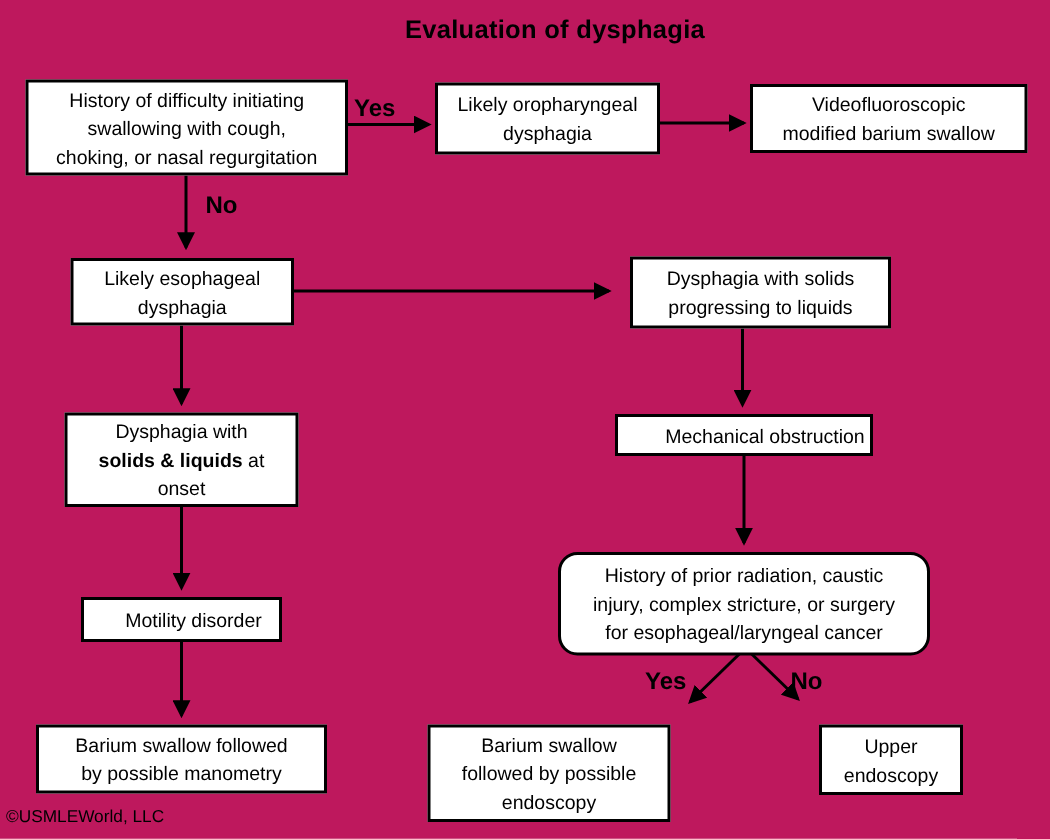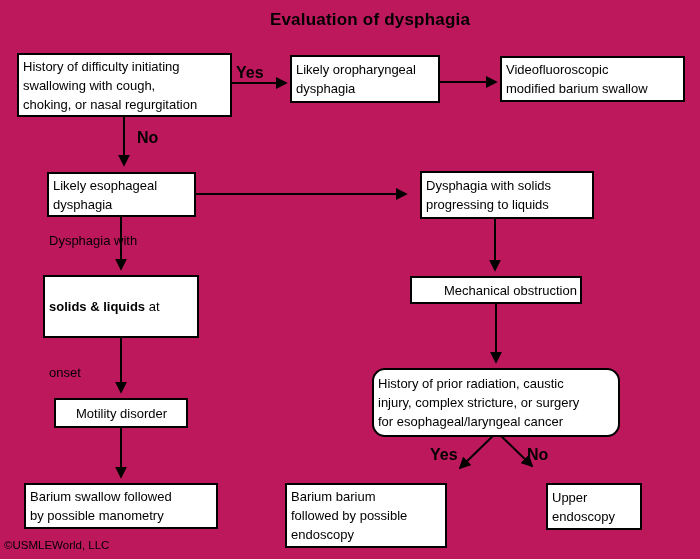--- a/index.html
+++ b/index.html
@@ -25,21 +25,21 @@
     font-weight: bold;
     letter-spacing: 0.2px;
   }
   .node {
     position: absolute;
     box-sizing: border-box;
     border: 2px solid #000000;
     background: #ffffff;
     display: flex;
     flex-direction: column;
-    align-items: flex-start;
+    align-items: center;
     justify-content: center;
     text-align: center;
     font-size: 13px;
     line-height: 19px;
     padding: 2px 4px;
   }
   .node div { white-space: nowrap; }
   .edge-label {
     position: absolute;
     font-size: 16px;
@@ -104,21 +104,21 @@
   <div class="node" style="left:500px; top:56px; width:185px; height:46px;">
     <div>Videofluoroscopic</div>
     <div>modified barium swallow</div>
   </div>
 
   <div class="node" style="left:47px; top:172px; width:149px; height:45px;">
     <div>Likely esophageal</div>
     <div>dysphagia</div>
   </div>
 
-  <div class="node" style="left:43px; top:275px; width:156px; height:63px;gap:47px;">
+  <div class="node" style="left:43px; top:275px; width:156px; height:63px;">
     <div>Dysphagia with</div>
     <div><b>solids &amp; liquids</b><span> at</span></div>
     <div>onset</div>
   </div>
 
   <div class="node" style="left:54px; top:398px; width:134px; height:30px;padding-left:20px;">
     <div>Motility disorder</div>
   </div>
 
   <div class="node" style="left:24px; top:483px; width:194px; height:46px;">
@@ -135,21 +135,21 @@
     <div>Mechanical obstruction</div>
   </div>
 
   <div class="node" style="left:372px; top:368px; width:248px; height:69px;border-radius:13px;">
     <div>History of prior radiation, caustic</div>
     <div>injury, complex stricture, or surgery</div>
     <div>for esophageal/laryngeal cancer</div>
   </div>
 
   <div class="node" style="left:285px; top:483px; width:162px; height:65px;">
-    <div>Barium barium</div>
+    <div>Barium swallow</div>
     <div>followed by possible</div>
     <div>endoscopy</div>
   </div>
 
   <div class="node" style="left:546px; top:483px; width:96px; height:47px;">
     <div>Upper</div>
     <div>endoscopy</div>
   </div>
 
   <div id="copyright">©USMLEWorld, LLC</div>

